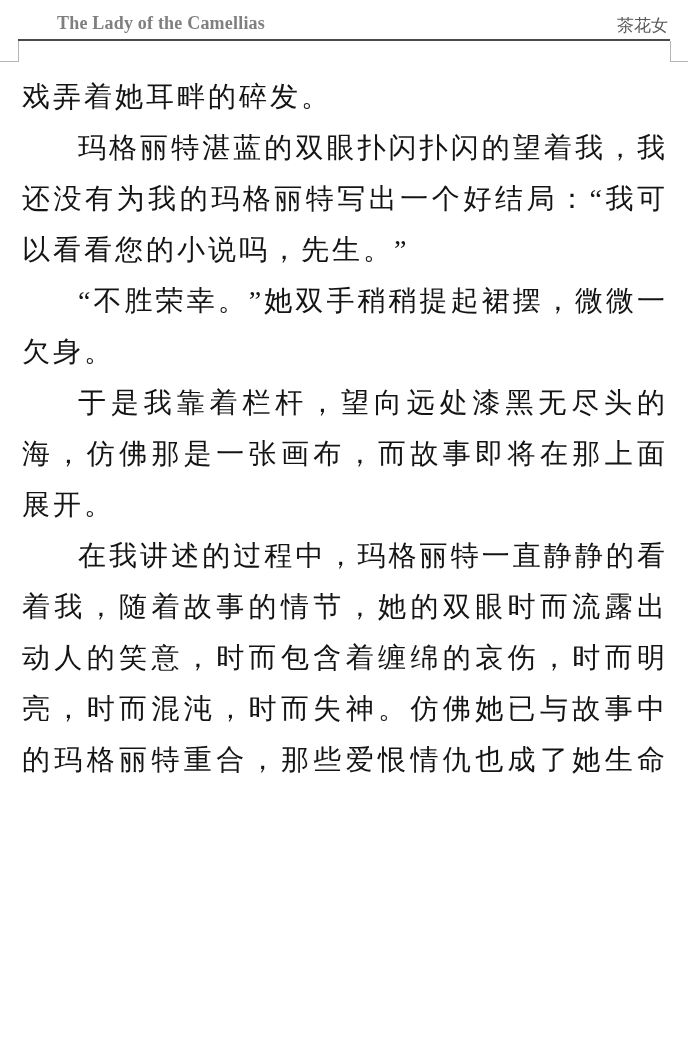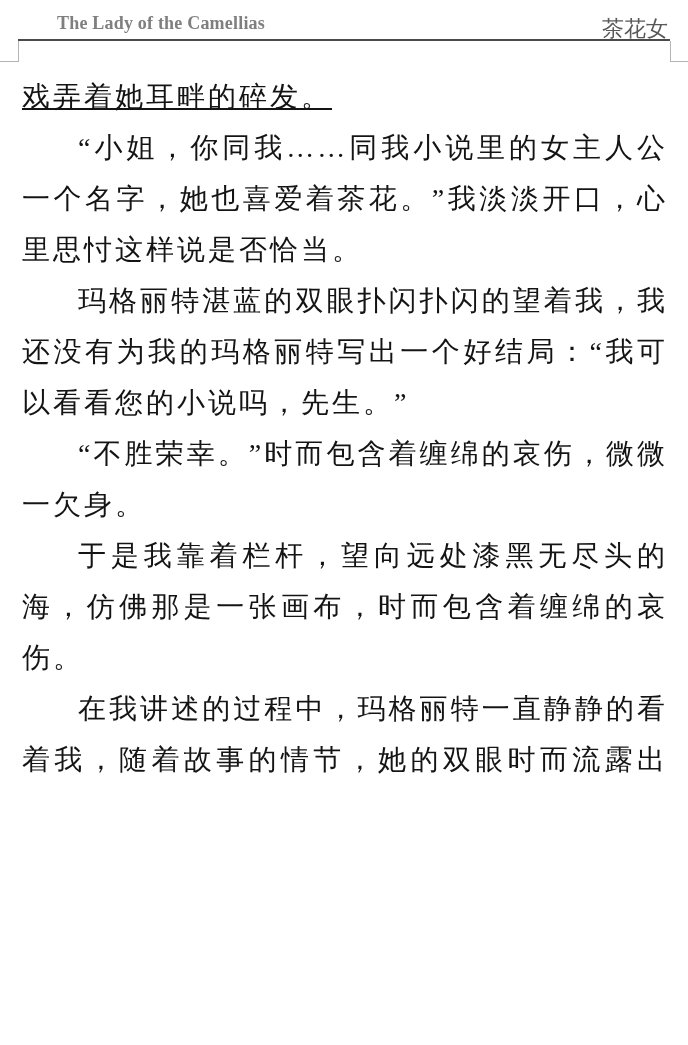--- a/index.html
+++ b/index.html
@@ -25,21 +25,21 @@
     font-weight: bold;
     font-size: 18px;
     letter-spacing: 0.2px;
     color: var(--header-text, #7f7f7f);
     white-space: nowrap;
   }
   .header-right-title {
     position: absolute;
     right: 20px;
     top: 14px;
-    font-size: 22px;
+    font-size: 17px;
     color: var(--header-right-text, #585858);
     white-space: nowrap;
   }
 
   
   .rule, .mark {
     position: absolute;
     background: var(--boundary-mark, #b5b5b5);
   }
   .header-rule {
@@ -74,43 +74,41 @@
     text-align: justify;
     text-justify: inter-character;
   }
   .body-text p {
     margin: 0;
     padding: 0;
     text-indent: 56px;
   }
   .body-text p.continuation {
     text-indent: 0;
-    text-decoration: underline;
   }
 </style>
 </head>
 <body>
 
 <div class="page">
 
   <div class="header-left-title">The Lady of the Camellias</div>
   <div class="header-right-title">茶花女</div>
 
   <div class="rule header-rule"></div>
   <div class="mark mark-top-left-v"></div>
   <div class="mark mark-top-left-h"></div>
   <div class="mark mark-top-right-v"></div>
   <div class="mark mark-top-right-h"></div>
 
   <div class="body-text">
     <p class="continuation">戏弄着她耳畔的碎发。</p>
-    <p>“小姐，你同我……同我小说里的女主人公一个名字，她也喜爱着茶花。”我淡淡开口，心里思忖这样说是否恰当。</p>
     <p>玛格丽特湛蓝的双眼扑闪扑闪的望着我，我还没有为我的玛格丽特写出一个好结局：“我可以看看您的小说吗，先生。”</p>
-    <p>“不胜荣幸。”时而包含着缠绵的哀伤，微微一欠身。</p>
-    <p>于是我靠着栏杆，望向远处漆黑无尽头的海，仿佛那是一张画布，时而包含着缠绵的哀伤。</p>
+    <p>“不胜荣幸。”她双手稍稍提起裙摆，微微一欠身。</p>
+    <p>于是我靠着栏杆，望向远处漆黑无尽头的海，仿佛那是一张画布，而故事即将在那上面展开。</p>
     <p>在我讲述的过程中，玛格丽特一直静静的看着我，随着故事的情节，她的双眼时而流露出动人的笑意，时而包含着缠绵的哀伤，时而明亮，时而混沌，时而失神。仿佛她已与故事中的玛格丽特重合，那些爱恨情仇也成了她生命中的一部分。</p>
   </div>
 
   <div class="rule footer-rule"></div>
   <div class="mark mark-bottom-left-h"></div>
   <div class="mark mark-bottom-left-v"></div>
   <div class="mark mark-bottom-right-v"></div>
   <div class="mark mark-bottom-right-h"></div>
 
 </div>

